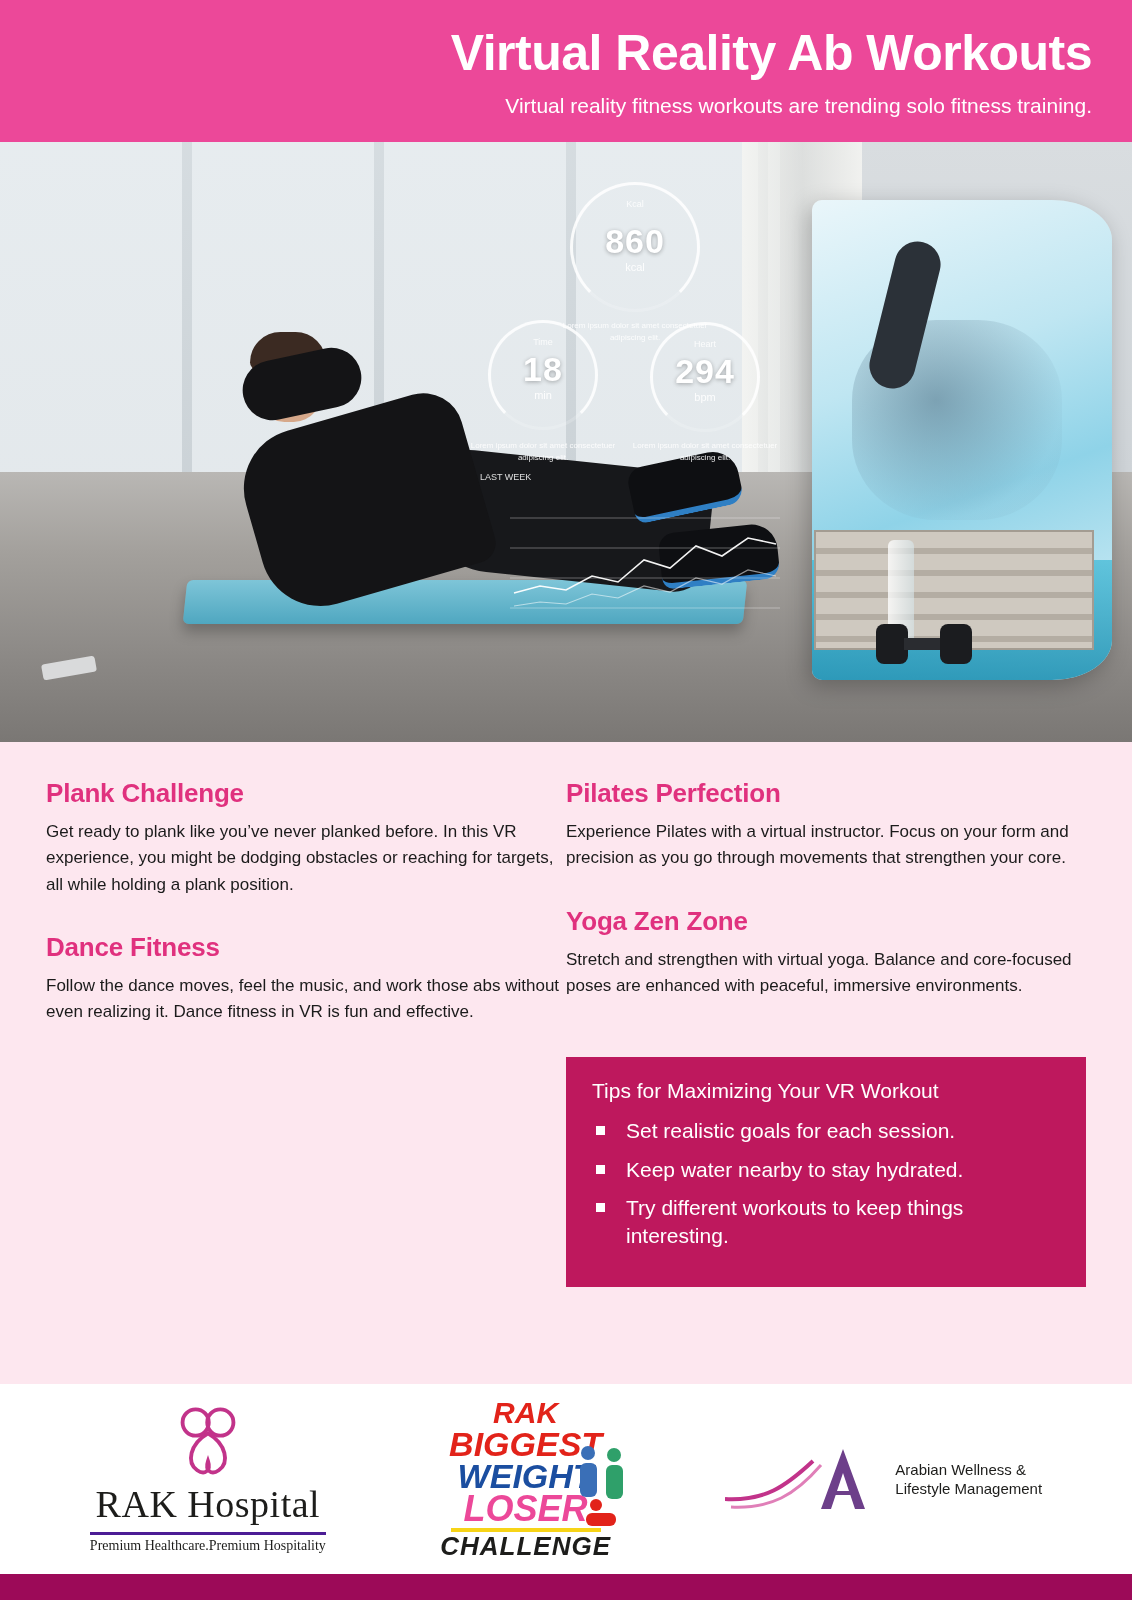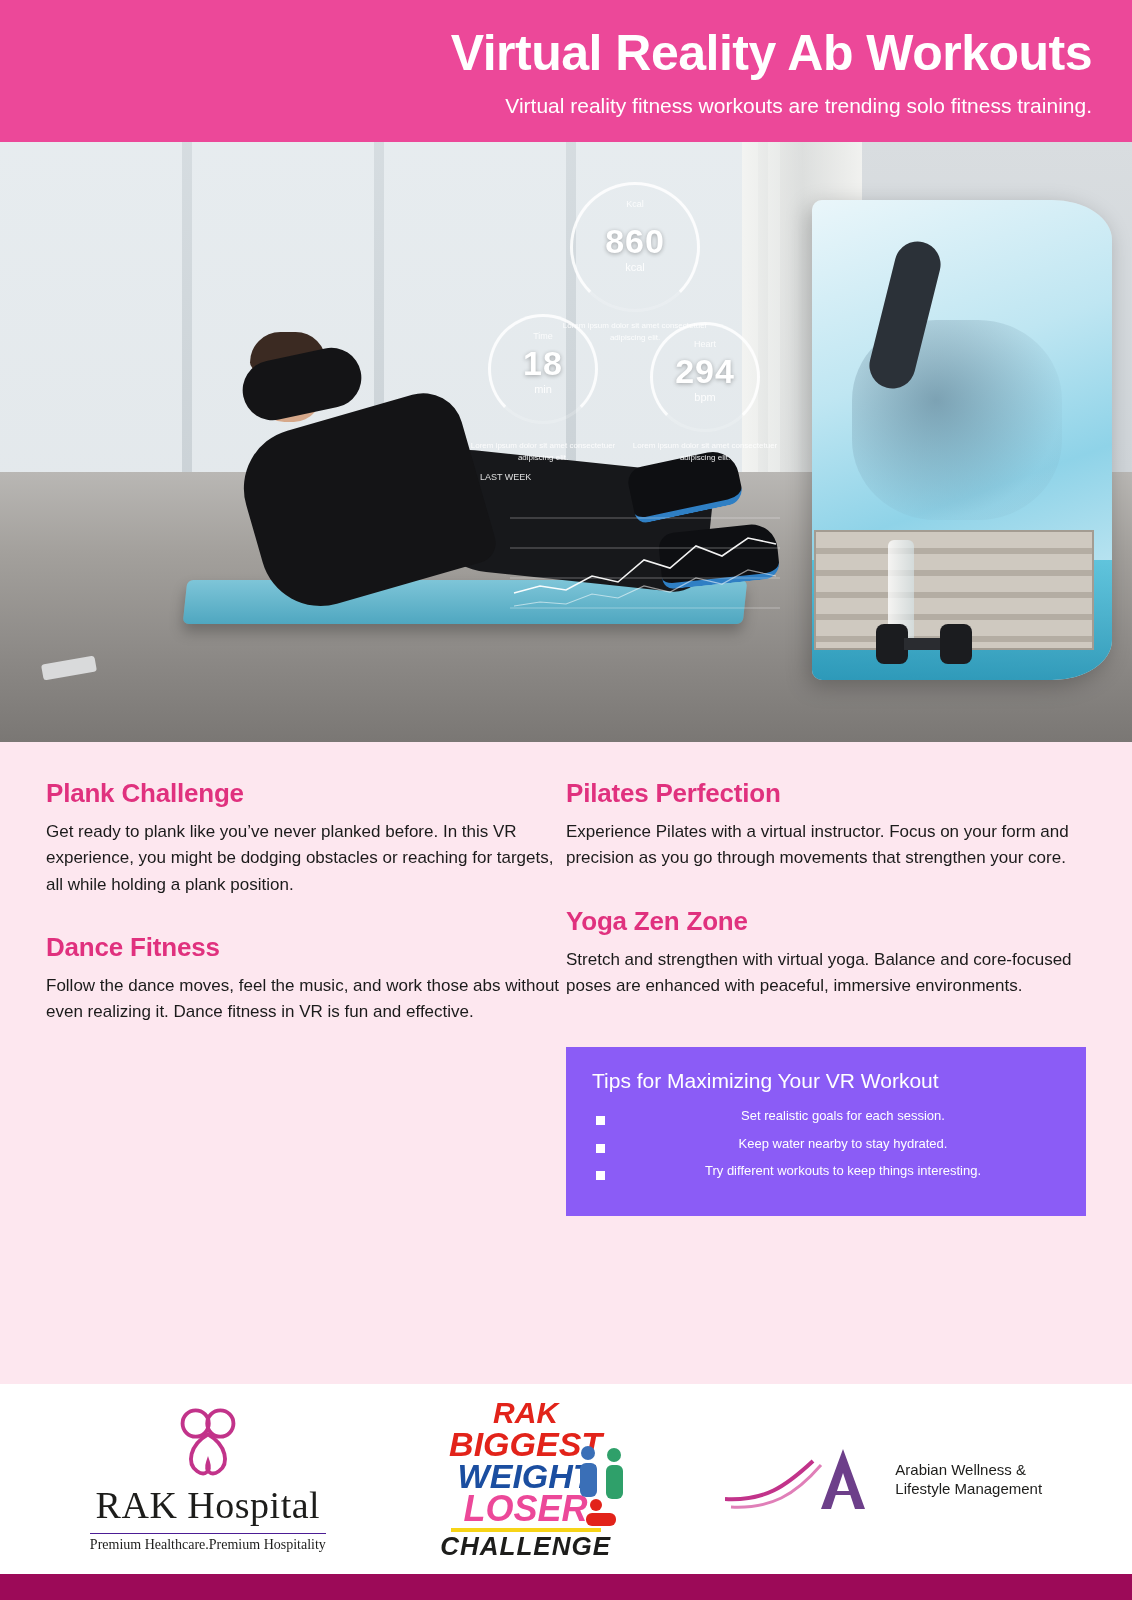--- a/index.html
+++ b/index.html
@@ -171,21 +171,21 @@
   .ring {
     position:absolute; border-radius: 50%;
     border: 3px solid rgba(255,255,255,0.85);
     border-bottom-color: rgba(255,255,255,0.18);
     display:flex; flex-direction:column; align-items:center; justify-content:center;
   }
   .ring .rv { font-size: 34px; font-weight: bold; letter-spacing:1px; text-shadow: 0 1px 4px rgba(0,0,0,0.3);}
   .ring .ru { font-size: 11px; opacity: .9; }
   .ring .rt { position:absolute; top: 14px; font-size: 9px; opacity: .85; }
   .ring-main { left: 100px; top: 10px; width: 130px; height: 130px; }
-  .ring-l { left: 18px; top: 142px; width: 110px; height: 110px; }
+  .ring-l { left: 18px; top: 148px; width: 110px; height: 110px; }
   .ring-r { left: 180px; top: 150px; width: 110px; height: 110px; }
   .cap { position:absolute; width: 170px; font-size: 8px; line-height: 1.5; text-align:center; opacity:.9; }
   .cap-main { left: 80px; top: 148px; }
   .cap-l { left: -12px; top: 268px; }
   .cap-r { left: 150px; top: 268px; }
   .chart-box { position:absolute; left: 10px; top: 300px; width: 310px; height: 190px; }
   .chart-box .lbl { font-size: 9px; opacity:.85; }
   .chart-svg { position:absolute; left: 0; top: 26px; }
 
   
@@ -206,34 +206,33 @@
     margin-bottom: 10px;
     letter-spacing: -0.2px;
   }
   .block p {
     color: #1b1b1b;
     font-size: 17px;
     line-height: 1.55;
   }
 
   .tips {
-    background: #8b5cf6;
+    background: #be185d;
     color: #ffffff;
     padding: 22px 26px 26px 26px;
-    margin-top: 14px;
+    margin-top: 24px;
   }
   .tips h3 { font-size: 21px; font-weight: 500; margin-bottom: 14px; }
   .tips ul { list-style: none; }
   .tips li {
-    font-size: 13px;
+    font-size: 21px;
     line-height: 1.35;
     margin-bottom: 10px;
     padding-left: 34px;
     position: relative;
-    text-align: center;
   }
   .tips li:before {
     content: "";
     position: absolute;
     left: 4px; top: 9px;
     width: 9px; height: 9px;
     background: #ffffff;
   }
 
   
@@ -253,21 +252,21 @@
     font-family: "Liberation Serif", serif;
     font-size: 38px;
     color: #1d1d1b;
     letter-spacing: 0.5px;
     margin-top: 4px;
   }
   .rak-tag {
     font-family: "Liberation Serif", serif;
     font-size: 14px;
     color: #1d1d1b;
-    border-top: 1px solid #4c1d95;
+    border-top: 3px solid #4c1d95;
     padding-top: 3px;
     margin-top: 6px;
   }
   
   .chall { position: relative; width: 200px; height: 160px; }
   .chall .ln { font-weight: bold; font-style: italic; text-align:center; line-height: 0.95; }
   .chall .l1 { color:#e2231a; font-size: 30px; letter-spacing: 0; }
   .chall .l2 { color:#e2231a; font-size: 34px; }
   .chall .l3 { color:#1b4ea0; font-size: 34px; }
   .chall .l4 { color:#ec4899; font-size: 36px; }

